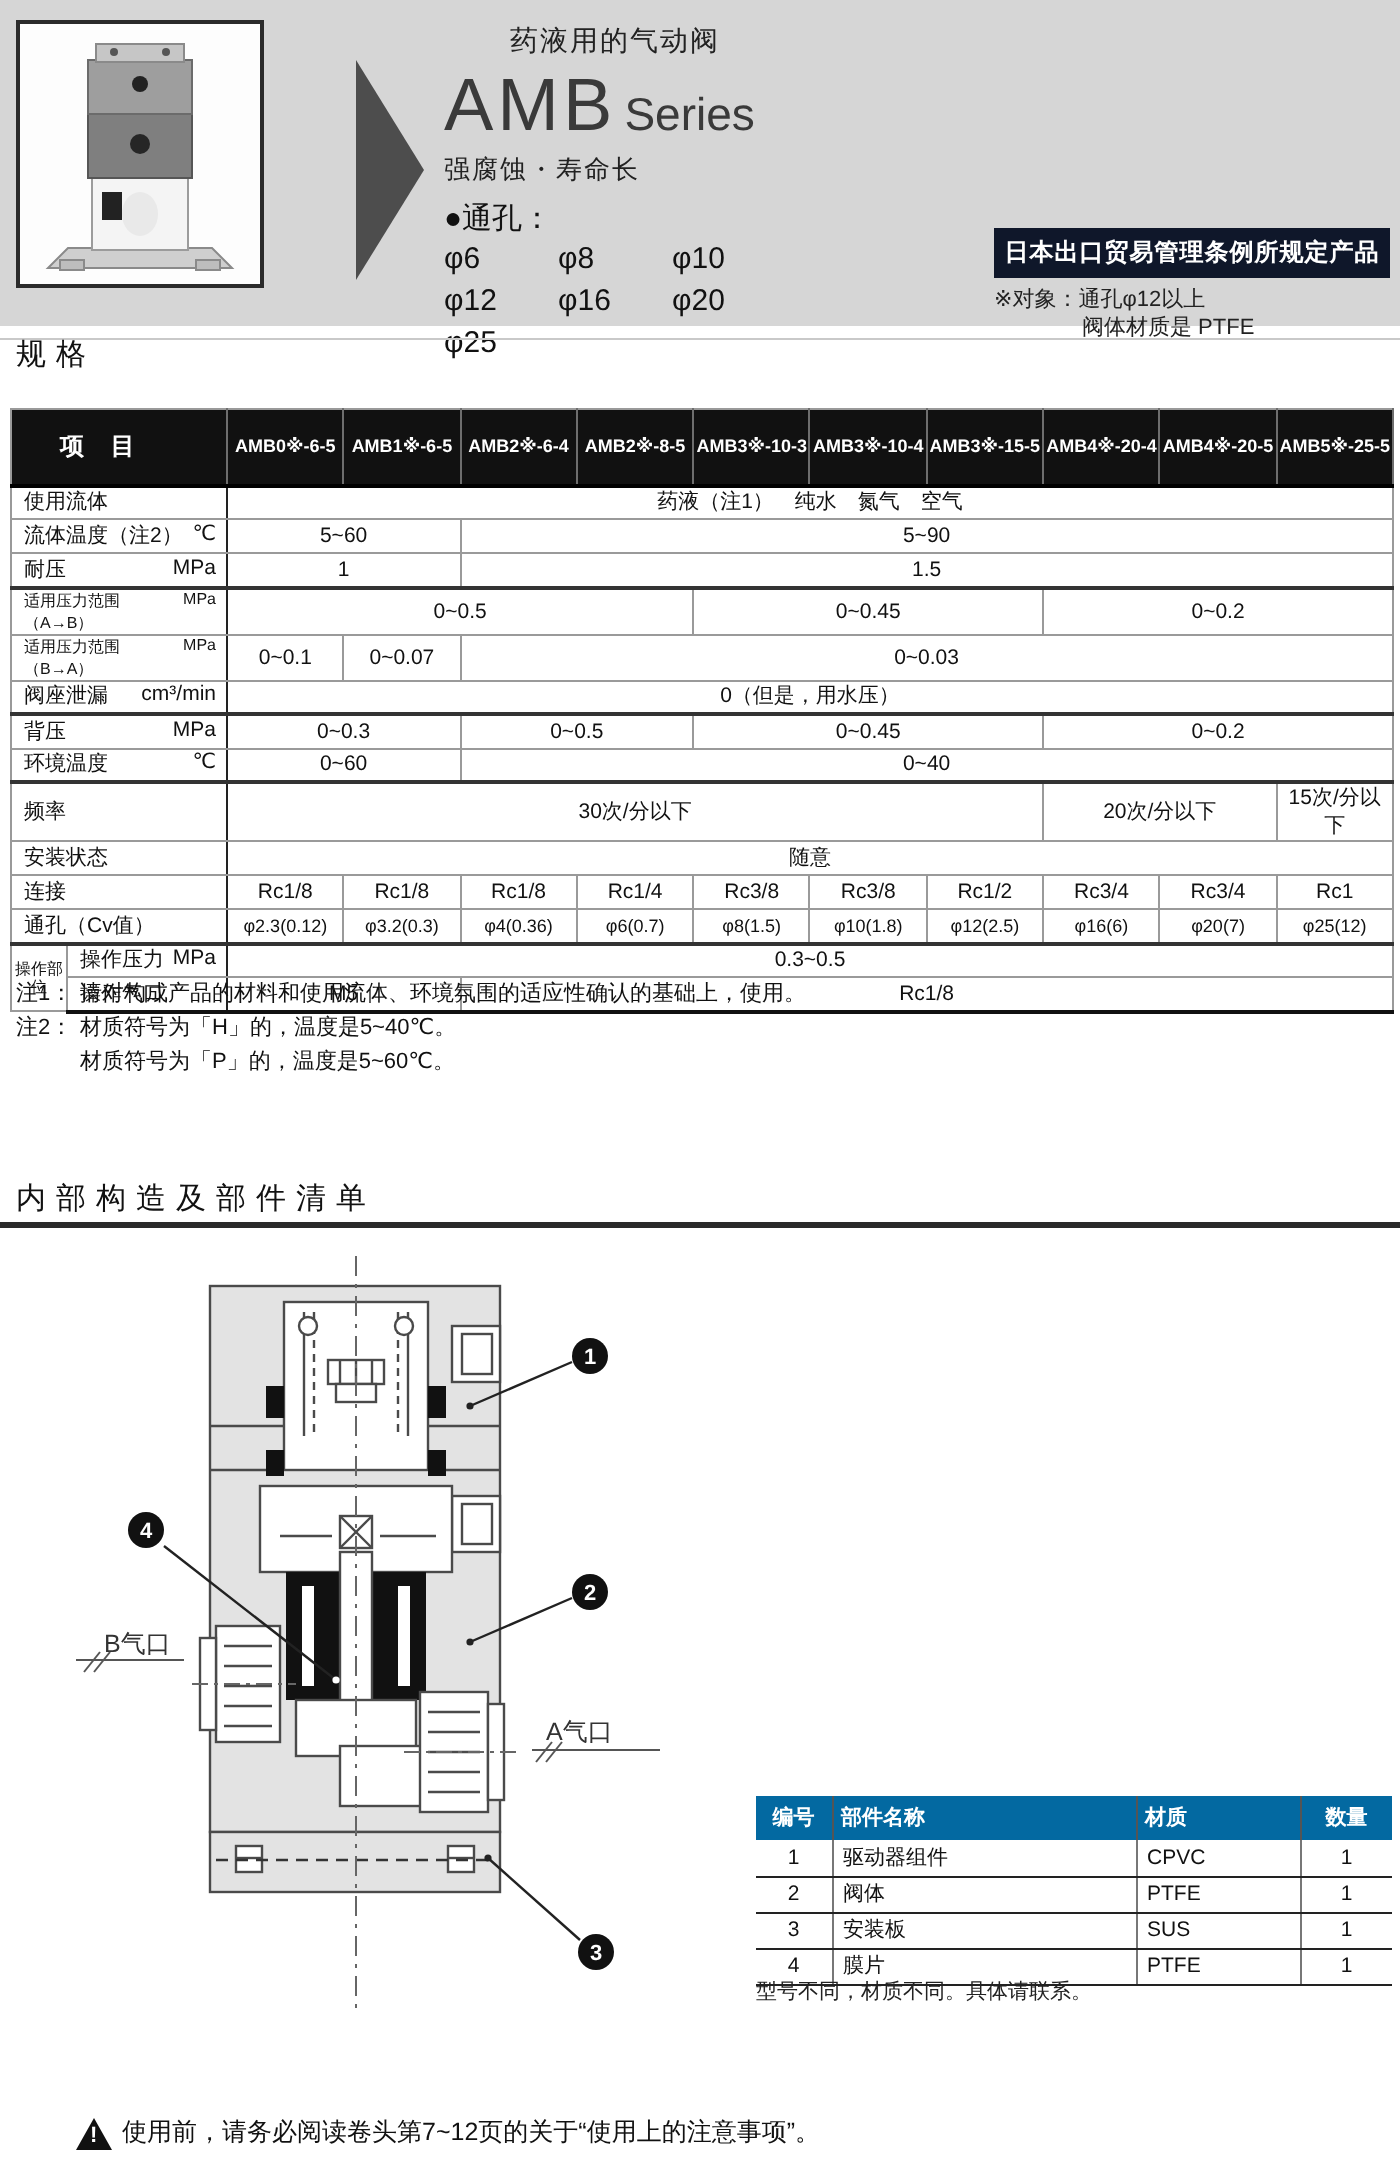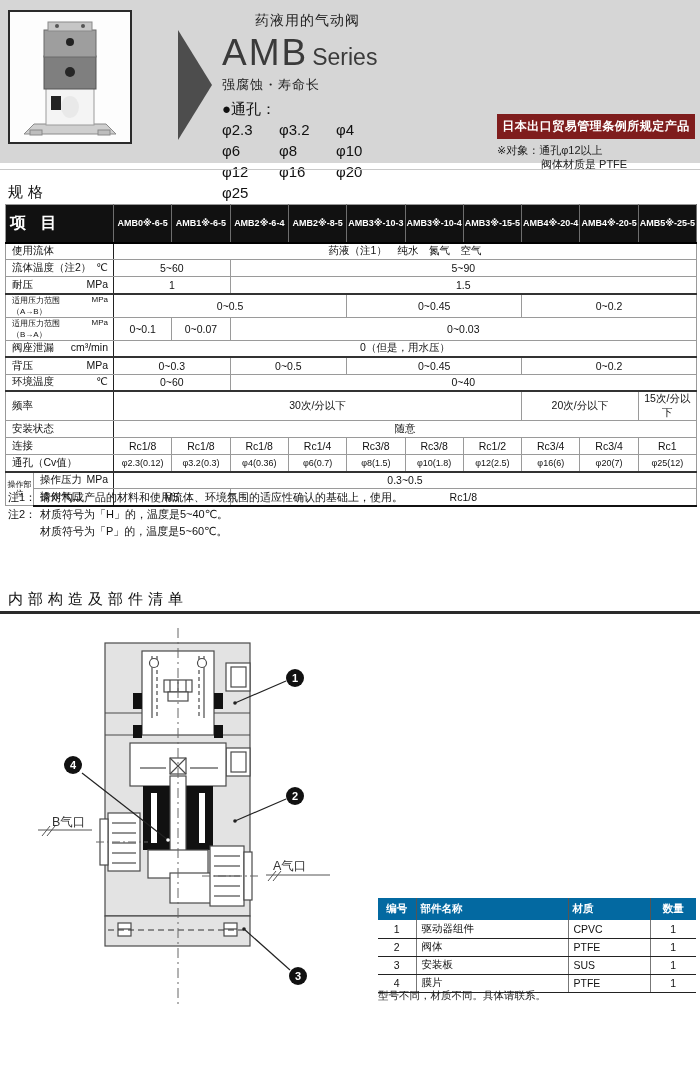--- a/index.html
+++ b/index.html
@@ -14,33 +14,33 @@
   .title-block { position:absolute; left:222px; top:12px; }
   .subtitle { font-size:14px; color:#222; letter-spacing:1px;text-align:center; }
   .series-line { margin-top:2px; color:#3a3a3a; }
   .series-name { font-size:37px; letter-spacing:2px; }
   .series-suffix { font-size:23px; margin-left:4px; }
   .tagline { font-size:13px; color:#222; margin-top:2px; letter-spacing:1px; }
   .bore-list { display:flex; margin-top:6px; font-size:15px; color:#111;flex-direction:column; }
   .bore-label { width:64px; }
   .bore-row { line-height:21px; display:flex; }
   .bore-item { width:57px; display:inline-block; }
-  .badge { position:absolute; left:497px; top:114px; width:198px; height:25px; background:#7f1d1d;
+  .badge { position:absolute; left:497px; top:114px; width:198px; height:25px; background:#0f172a;
     color:#fff; font-size:12px; font-weight:bold; display:flex; align-items:center; justify-content:center; letter-spacing:0.5px; }
   .badge-note { position:absolute; left:497px; top:143px; font-size:11px; color:#222; line-height:14px; }
   .badge-note .l2 { padding-left:44px; }
   .hr-light { position:absolute; left:0; top:169px; width:700px; height:1px; background:#c9c9c9; }
 
   
-  .spec-title { position:absolute; left:8px; top:183px; font-size:15px; letter-spacing:5px; color:#111; }
+  .spec-title { position:absolute; left:8px; top:168px; font-size:15px; letter-spacing:5px; color:#111; }
   .spec-table-wrap { position:absolute; left:5px; top:204px; width:692px; }
   table.spec { width:692px; table-layout:fixed; border-collapse:collapse; border:1px solid #999; }
   table.spec th { background:#111; color:#fff; font-size:9px; font-weight:bold; height:38px;
     border-right:1px solid #6e6e6e; border-bottom:2px solid #000; padding:0 1px; text-align:center; }
-  table.spec th.item-h { font-size:16px; text-align:left; padding-left:4px; letter-spacing:5px; }
+  table.spec th.item-h { font-size:12px; text-align:left; padding-left:24px; letter-spacing:5px; }
   table.spec td { height:17px; font-size:10.5px; text-align:center; vertical-align:middle;
     border-right:1px solid #9a9a9a; border-bottom:1px solid #9a9a9a; padding:0 1px; color:#111; }
   table.spec td.lbl { text-align:left; border-right:1.5px solid #222; }
   table.spec td.lbl .lw { display:flex; justify-content:space-between; padding:0 4px 0 5px; }
   table.spec td.lbl.sm { font-size:8px; }
   table.spec td.grp { font-size:8px; line-height:9px; text-align:center; padding:0 1px; color:#111; }
   table.spec tr.thick td { border-bottom:2px solid #333; }
   table.spec tr.last td { border-bottom:2px solid #111; }
   table.spec td.vsm { font-size:9px; }
 
@@ -93,25 +93,20 @@
     <div class="arrow-tri"></div>
     <div class="title-block">
       <div class="subtitle">药液用的气动阀</div>
       <div class="series-line">
         <span class="series-name">AMB</span><span class="series-suffix">Series</span>
       </div>
       <div class="tagline">强腐蚀・寿命长</div>
       <div class="bore-list">
         <div class="bore-label">●通孔：</div>
         <div class="bore-grid">
-            <div class="bore-row">
-              <span class="bore-item">φ2.3</span>
-              <span class="bore-item">φ3.2</span>
-              <span class="bore-item">φ4</span>
-            </div>
             <div class="bore-row">
               <span class="bore-item">φ6</span>
               <span class="bore-item">φ8</span>
               <span class="bore-item">φ10</span>
             </div>
             <div class="bore-row">
               <span class="bore-item">φ12</span>
               <span class="bore-item">φ16</span>
               <span class="bore-item">φ20</span>
             </div>
@@ -487,14 +482,18 @@
         <tr>
           <td class="c">4</td>
           <td>膜片</td>
           <td>PTFE</td>
           <td class="c">1</td>
         </tr>
       </tbody>
   </table>
   <div class="parts-note">型号不同，材质不同。具体请联系。</div>
 
+  <div class="footer">
+    <span class="warn-tri"></span>
+    <span>使用前，请务必阅读卷头第7~12页的关于“使用上的注意事项”。</span>
+  </div>
 
 </div>
 
 </body></html>

